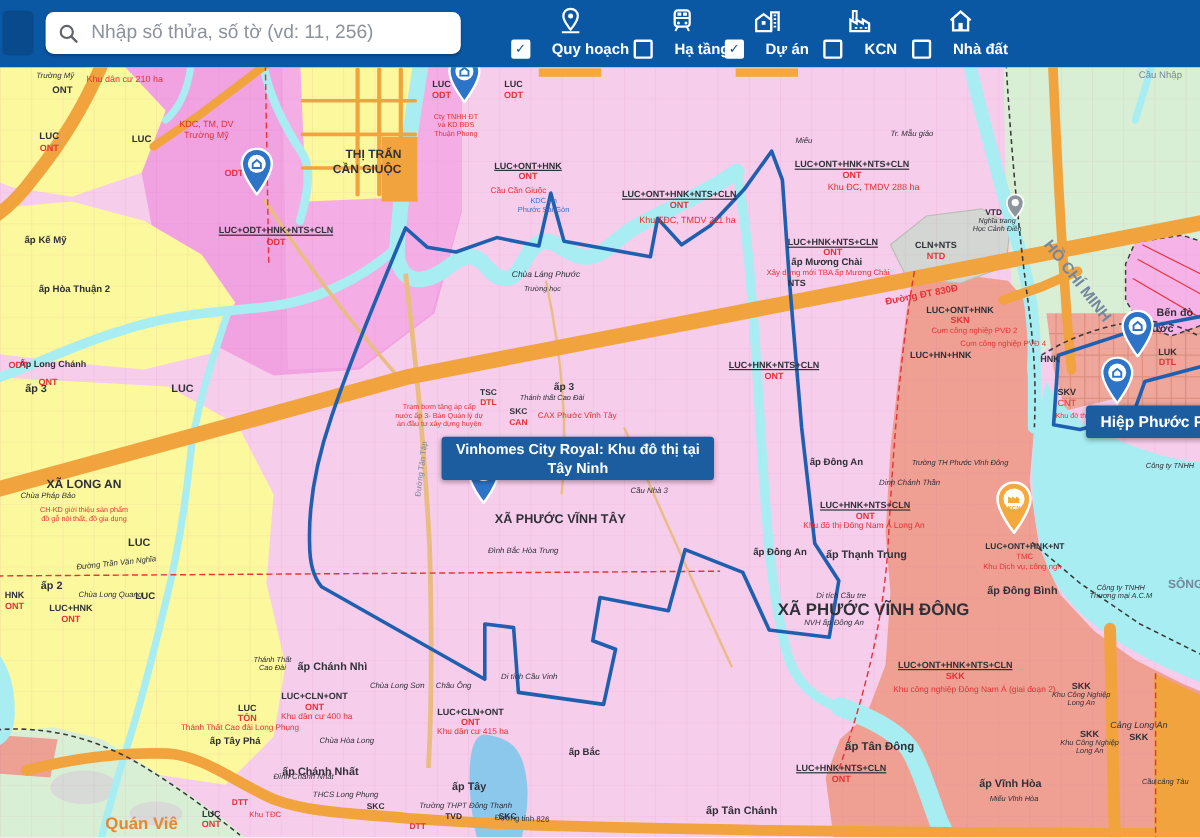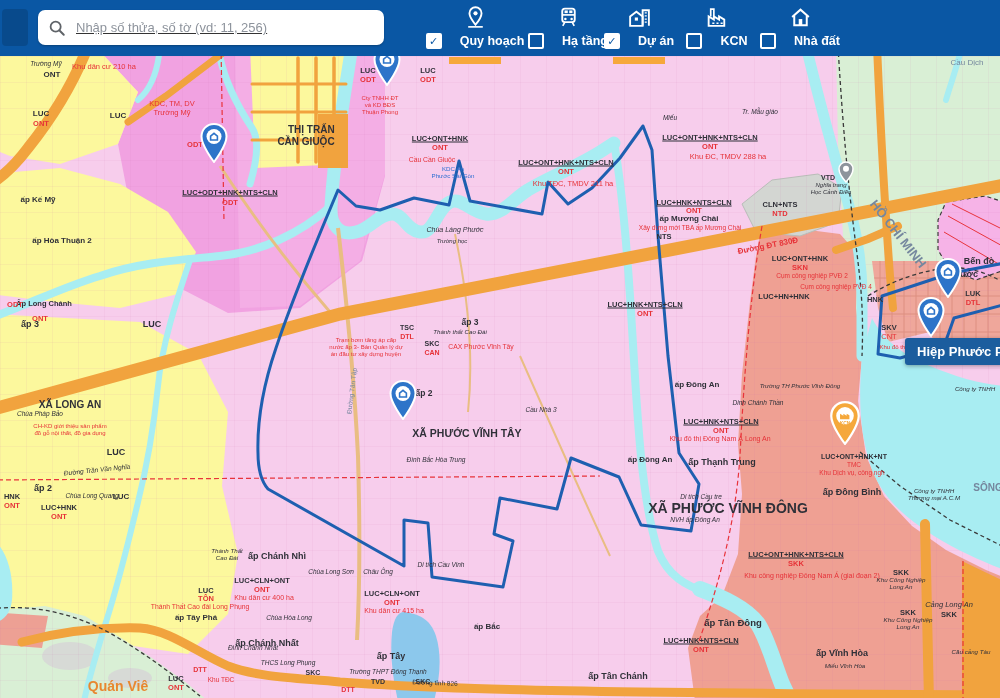--- a/index.html
+++ b/index.html
@@ -5,22 +5,22 @@
   html,body{margin:0;padding:0;background:#fff;}
   body{width:1000px;height:698px;overflow:hidden;font-family:"Liberation Sans","DejaVu Sans",sans-serif;}
   #app{position:relative;width:1000px;height:698px;overflow:hidden;}
 
   
   #topbar{position:absolute;left:0;top:0;width:1000px;height:56px;background:#0a57a4;z-index:40;}
   #menu-stub{position:absolute;left:2px;top:9px;width:26px;height:37px;border-radius:4px;background:rgba(0,0,0,.14);}
   .searchbox{position:absolute;left:38px;top:10px;width:346px;height:35px;background:#fff;border-radius:7px;
              display:flex;align-items:center;box-shadow:0 1px 2px rgba(0,0,0,.25);}
   .searchbox svg{margin:0 8px 0 10px;flex:0 0 auto;}
-  .searchbox input{border:none;outline:none;flex:1;font-size:13px;color:#333;background:transparent;
-                   font-family:"Liberation Sans","DejaVu Sans",sans-serif;text-decoration:underline;}
+  .searchbox input{border:none;outline:none;flex:1;font-size:16px;color:#333;background:transparent;
+                   font-family:"Liberation Sans","DejaVu Sans",sans-serif;}
   .searchbox input::placeholder{color:#8d939c;}
   #tabs{position:absolute;left:0;top:0;width:1000px;height:56px;}
   .tab{position:absolute;top:3px;height:53px;display:flex;flex-direction:column;align-items:center;color:#fff;cursor:pointer;}
   .tab .ic{height:27px;display:flex;align-items:flex-end;justify-content:center;}
   .tab .row{display:flex;align-items:center;gap:6px;margin-top:3px;}
   .cb{width:12px;height:12px;border:2px solid #fff;border-radius:2px;display:flex;align-items:center;justify-content:center;
       font-size:11px;font-weight:bold;line-height:1;background:transparent;color:transparent;}
   .cb.on{background:#fff;color:#0a57a4;}
   .tab .lab{font-size:12.5px;font-weight:bold;white-space:nowrap;margin-left:12px;}
   .tab .underline{position:absolute;bottom:-8px;width:52px;height:7px;background:#f6a83b;display:none;}
@@ -250,21 +250,21 @@
         <div class="lb dk" style="left: 306px; top: 80px; font-size: 10px; transform: translate(-50%, -50%); font-weight: bold; text-align: right;">THỊ TRẤN
 CẦN GIUỘC</div>
         <div class="lb dk" style="left: 70px; top: 349px; font-size: 10px; transform: translate(-50%, -50%); font-weight: bold;">XÃ LONG AN</div>
         <div class="lb dk" style="left: 467px; top: 377px; font-size: 10.5px; transform: translate(-50%, -50%); font-weight: bold;">XÃ PHƯỚC VĨNH TÂY</div>
         <div class="lb dk" style="left: 728px; top: 452px; font-size: 14px; transform: translate(-50%, -50%); font-weight: bold;">XÃ PHƯỚC VĨNH ĐÔNG</div>
         <div class="lb gy" style="left: 898px; top: 178px; font-size: 13px; transform: translate(-50%, -50%) rotate(52deg); font-weight: bold;">HỒ CHÍ MINH</div>
         <div class="lb gy" style="left: 988px; top: 432px; font-size: 10px; transform: translate(-50%, -50%); font-weight: bold;">SÔNG</div>
         <div class="lb or" style="left: 118px; top: 630px; font-size: 14px; transform: translate(-50%, -50%); font-weight: bold;">Quán Viê</div>
         <div class="lb dk" style="left: 979px; top: 205px; font-size: 9px; transform: translate(-50%, -50%); font-weight: bold;">Bến đò</div>
         <div class="lb dk" style="left: 969px; top: 218px; font-size: 9px; transform: translate(-50%, -50%); font-weight: bold;">ước</div>
-        <div class="lb gy" style="left: 967px; top: 7px; font-size: 8px; transform: translate(-50%, -50%);">Cầu Dịch</div>
+        <div class="lb gy" style="left: 967px; top: 7px; font-size: 8px; transform: translate(-50%, -50%);">Cầu Nhập</div>
         <div class="lb dk" style="left: 62px; top: 159px; font-size: 8px; transform: translate(-50%, -50%); font-weight: bold; margin-top: 26px;">ấp Hòa Thuận 2</div>
         <div class="lb dk" style="left: 38px; top: 144px; font-size: 8px; transform: translate(-50%, -50%); font-weight: bold;">ấp Kế Mỹ</div>
         <div class="lb dk" style="left: 30px; top: 268px; font-size: 9px; transform: translate(-50%, -50%); font-weight: bold;">ấp 3</div>
         <div class="lb dk" style="left: 44px; top: 247px; font-size: 7.5px; transform: translate(-50%, -50%); font-weight: bold;">Ấp Long Chánh</div>
         <div class="lb dk" style="left: 43px; top: 432px; font-size: 9px; transform: translate(-50%, -50%); font-weight: bold;">ấp 2</div>
         <div class="lb dk" style="left: 424px; top: 337px; font-size: 8.5px; transform: translate(-50%, -50%); font-weight: bold;">ấp 2</div>
         <div class="lb dk" style="left: 470px; top: 266px; font-size: 8.5px; transform: translate(-50%, -50%); font-weight: bold;">ấp 3</div>
         <div class="lb dk" style="left: 689px; top: 163px; font-size: 8px; transform: translate(-50%, -50%); font-weight: bold;">ấp Mương Chài</div>
         <div class="lb dk" style="left: 697px; top: 329px; font-size: 8px; transform: translate(-50%, -50%); font-weight: bold;">ấp Đông An</div>
         <div class="lb dk" style="left: 650px; top: 404px; font-size: 8px; transform: translate(-50%, -50%); font-weight: bold;">ấp Đông An</div>
@@ -445,15 +445,16 @@
             <circle cx="14" cy="13.5" r="8" fill="#fff"></circle>
             <path d="M9.5 16.5v-5l3 1.8v-1.8l3 1.8v-1.8l2.5 1.5v3.5z" fill="#f5a83b"></path>
             <text x="14" y="21.5" font-size="4.5" font-weight="bold" fill="#f5a83b" text-anchor="middle" font-family="Liberation Sans,sans-serif">KCN</text>
           </svg></div>
         <div class="pin" style="left: 838px; top: 105px;"><svg width="16" height="22" viewBox="0 0 16 22">
             <path d="M8 1 C4 1 1 4.2 1 8 C1 13.2 8 21 8 21 C8 21 15 13.2 15 8 C15 4.2 12 1 8 1 Z" fill="#8d949c" stroke="#fff" stroke-width="1.5"></path>
             <circle cx="8" cy="7.8" r="3" fill="#fff"></circle>
           </svg></div>
       </div>
 
+    <div class="tooltip" id="tt-vinhomes">Vinhomes City Royal: Khu đô thị tại Tây Ninh</div>
     <div class="tooltip" id="tt-hiepphuoc">Hiệp Phước Pren</div>
   </div>
 </div>
 
 </body></html>

